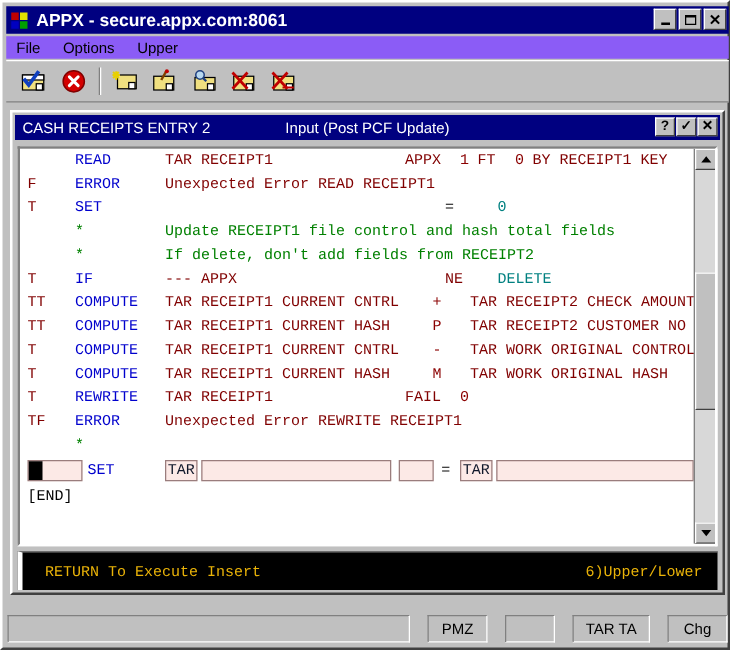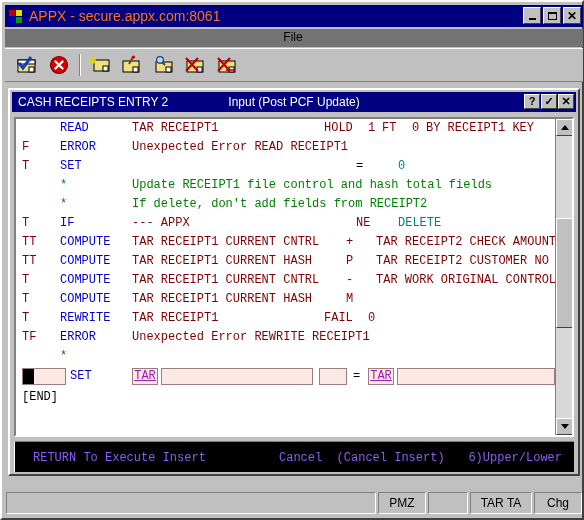--- a/index.html
+++ b/index.html
@@ -33,21 +33,21 @@
     width: 16px; height: 15px; margin-left: 3px; margin-right: 5px;
     position: relative; flex: 0 0 auto;
     background: #000080;
   }
   #titlebar-icon .q { position: absolute; width: 6px; height: 6px; }
   #titlebar-icon .q1 { left: 1px; top: 1px; background: #c00000; }
   #titlebar-icon .q2 { left: 8px; top: 1px; background: #e0e000; }
   #titlebar-icon .q3 { left: 1px; top: 8px; background: #0000c0; }
   #titlebar-icon .q4 { left: 8px; top: 8px; background: #00a000; }
   #titlebar-text {
-    color: #f97316; font-size: 14px; font-weight: normal;
+    color: #ffffff; font-size: 14px; font-weight: bold;
     letter-spacing: 0px; white-space: nowrap;
     font-family: "Liberation Sans", sans-serif;
   }
   #titlebar-buttons {
     position: absolute; right: 2px; top: 2px;
     display: flex; gap: 2px;
   }
   .tb-btn {
     width: 18px; height: 17px;
     background: #c0c0c0;
@@ -61,22 +61,22 @@
     padding: 0; cursor: default;
   }
   .tb-btn .glyph-min { width: 7px; height: 2px; background: #000; margin-top: 6px; }
   .tb-btn .glyph-max { width: 9px; height: 8px; border: 1px solid #000; border-top-width: 2px; }
   .tb-btn .glyph-close { font-size: 12px; font-weight: bold; }
 
   
   #menubar {
     position: absolute; left: 3px; top: 27px;
     width: 578px; height: 18px;
-    background: #737373;
-    display: flex; align-items: center; flex-direction: column;
+    background: #8b5cf6;
+    display: flex; align-items: center;
   }
   .menu-item {
     font-size: 12px; color: #000;
     padding: 1px 8px; margin-right: 2px;
     font-family: "Liberation Sans", sans-serif;
     white-space: nowrap; cursor: default;
   }
 
   
   #toolbar {
@@ -186,25 +186,24 @@
     position: absolute;
     background: #fce9e6;
     border: 1px solid #9a7d7d;
     height: 17px; top: 2px;
   }
   .ilabel {
     position: absolute;
     background: #fce9e6;
     border: 1px solid #9a7d7d;
     height: 17px; top: 2px;
-    color: #a21caf;
+    color: #0f172a;
     font-family: "Liberation Mono", "DejaVu Sans Mono", monospace;
     font-size: 12px; line-height: 15px;
     text-align: center;
-    text-decoration: underline;
   }
   #cursor-block {
     position: absolute; left: 7px; top: 3px;
     width: 11px; height: 15px; background: #000000;
   }
   .irow-text {
     position: absolute; top: 2px;
     font-family: "Liberation Mono", "DejaVu Sans Mono", monospace;
     font-size: 12px; line-height: 17px;
   }
@@ -259,22 +258,22 @@
     cursor: default;
   }
   #sb-down { position: absolute; left: 0; bottom: 0; }
 
   
   #inner-status {
     position: absolute; left: 4px; top: 351px;
     width: 560px; height: 31px;
     background: #000000;
     border-top: 1px solid #808080;
-    border-left: 1px solid #ffffff;
-    color: #8b5cf6;
+    border-left: 4px solid #ffffff;
+    color: #eab308;
     font-family: "Liberation Mono", "DejaVu Sans Mono", monospace;
     font-size: 12px;
   }
   #inner-status span { position: absolute; top: 9px; white-space: pre; }
   #st-left   { left: 18px; }
   #st-center { left: 264px; }
   #st-right  { right: 12px; }
 
   
   #statusbar {
@@ -284,21 +283,21 @@
   }
   .sbox {
     background: #c0c0c0;
     border-top: 1px solid #808080;
     border-left: 1px solid #808080;
     border-right: 1px solid #ffffff;
     border-bottom: 1px solid #ffffff;
     display: flex; align-items: center; justify-content: center;
     font-size: 12px; color: #000;
     font-family: "Liberation Sans", sans-serif;
-    margin-right: 2px; white-space: nowrap;
+    margin-right: 14px; white-space: nowrap;
   }
   #sb-main   { flex: 1 1 auto; }
   #sb-pmz    { width: 48px; }
   #sb-blank  { width: 40px; }
   #sb-tarta  { width: 62px; }
   #sb-chg    { width: 48px; margin-right: 0; }
 </style>
 </head>
 <body>
 
@@ -408,21 +407,21 @@
       </div>
     </div>
 
     <div id="code-pane-frame">
       <div id="code-area">
 
         <div class="code-row">
           <span class="col c-flag"></span>
           <span class="col c-cmd">READ</span>
           <span class="col c-op">TAR RECEIPT1</span>
-          <span class="col c-mid" style="left:308px">HOLD</span>
+          <span class="col c-mid" style="left:308px">APPX</span>
           <span class="col c-dkred" style="left:352px">1</span>
           <span class="col c-mid" style="left:366px">FT</span>
           <span class="col c-dkred" style="left:396px">0</span>
           <span class="col c-mid" style="left:410px">BY RECEIPT1 KEY</span>
         </div>
 
         <div class="code-row">
           <span class="col c-flag">F</span>
           <span class="col c-cmd">ERROR</span>
           <span class="col c-op">Unexpected Error READ RECEIPT1</span>
@@ -475,20 +474,21 @@
           <span class="col c-op">TAR RECEIPT1 CURRENT CNTRL</span>
           <span class="col c-dkred" style="left:330px">-</span>
           <span class="col c-mid" style="left:360px">TAR WORK ORIGINAL CONTROL</span>
         </div>
 
         <div class="code-row">
           <span class="col c-flag">T</span>
           <span class="col c-cmd">COMPUTE</span>
           <span class="col c-op">TAR RECEIPT1 CURRENT HASH</span>
           <span class="col c-dkred" style="left:330px">M</span>
+          <span class="col c-mid" style="left:360px">TAR WORK ORIGINAL HASH</span>
         </div>
 
         <div class="code-row">
           <span class="col c-flag">T</span>
           <span class="col c-cmd">REWRITE</span>
           <span class="col c-op">TAR RECEIPT1</span>
           <span class="col c-mid" style="left:308px">FAIL</span>
           <span class="col c-dkred" style="left:352px">0</span>
         </div>
 
@@ -527,21 +527,20 @@
           <div id="sb-thumb"></div>
         </div>
         <div class="sb-btn" id="sb-down">
             <div class="arrow-down"></div>
           </div>
       </div>
     </div>
 
     <div id="inner-status">
       <span id="st-left">RETURN To Execute Insert</span>
-      <span id="st-center">Cancel  (Cancel Insert)</span>
       <span id="st-right">6)Upper/Lower</span>
     </div>
 
   </div>
 
   <div id="statusbar">
     <div class="sbox" id="sb-main"></div>
     <div class="sbox" id="sb-pmz">PMZ</div>
     <div class="sbox" id="sb-blank"></div>
     <div class="sbox" id="sb-tarta">TAR TA</div>

